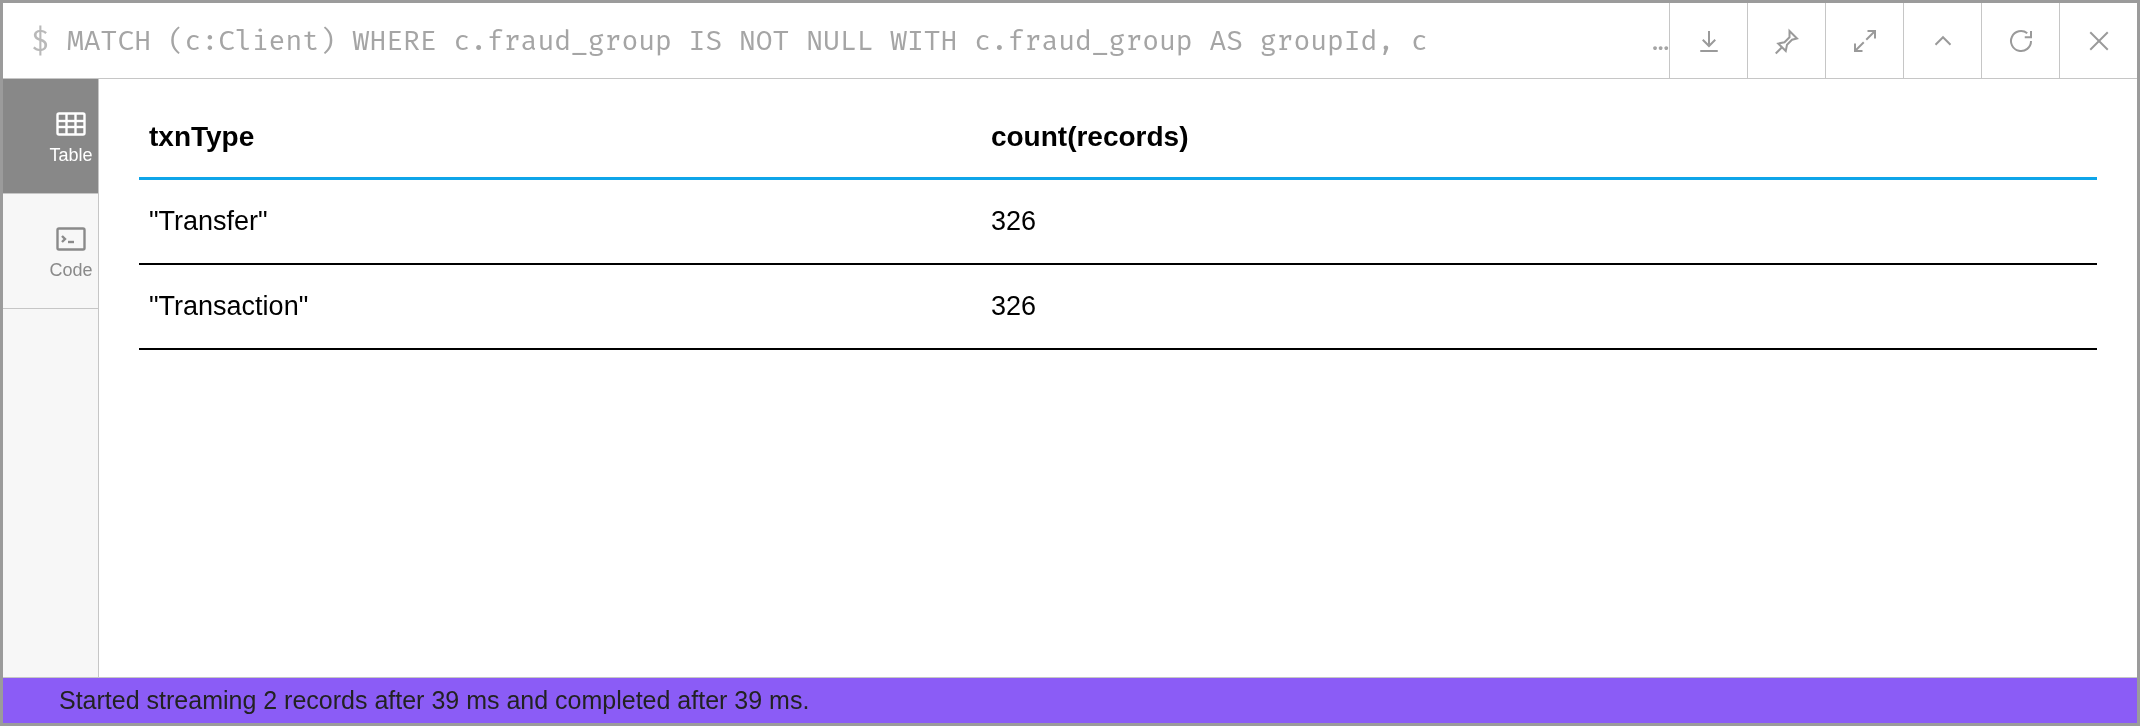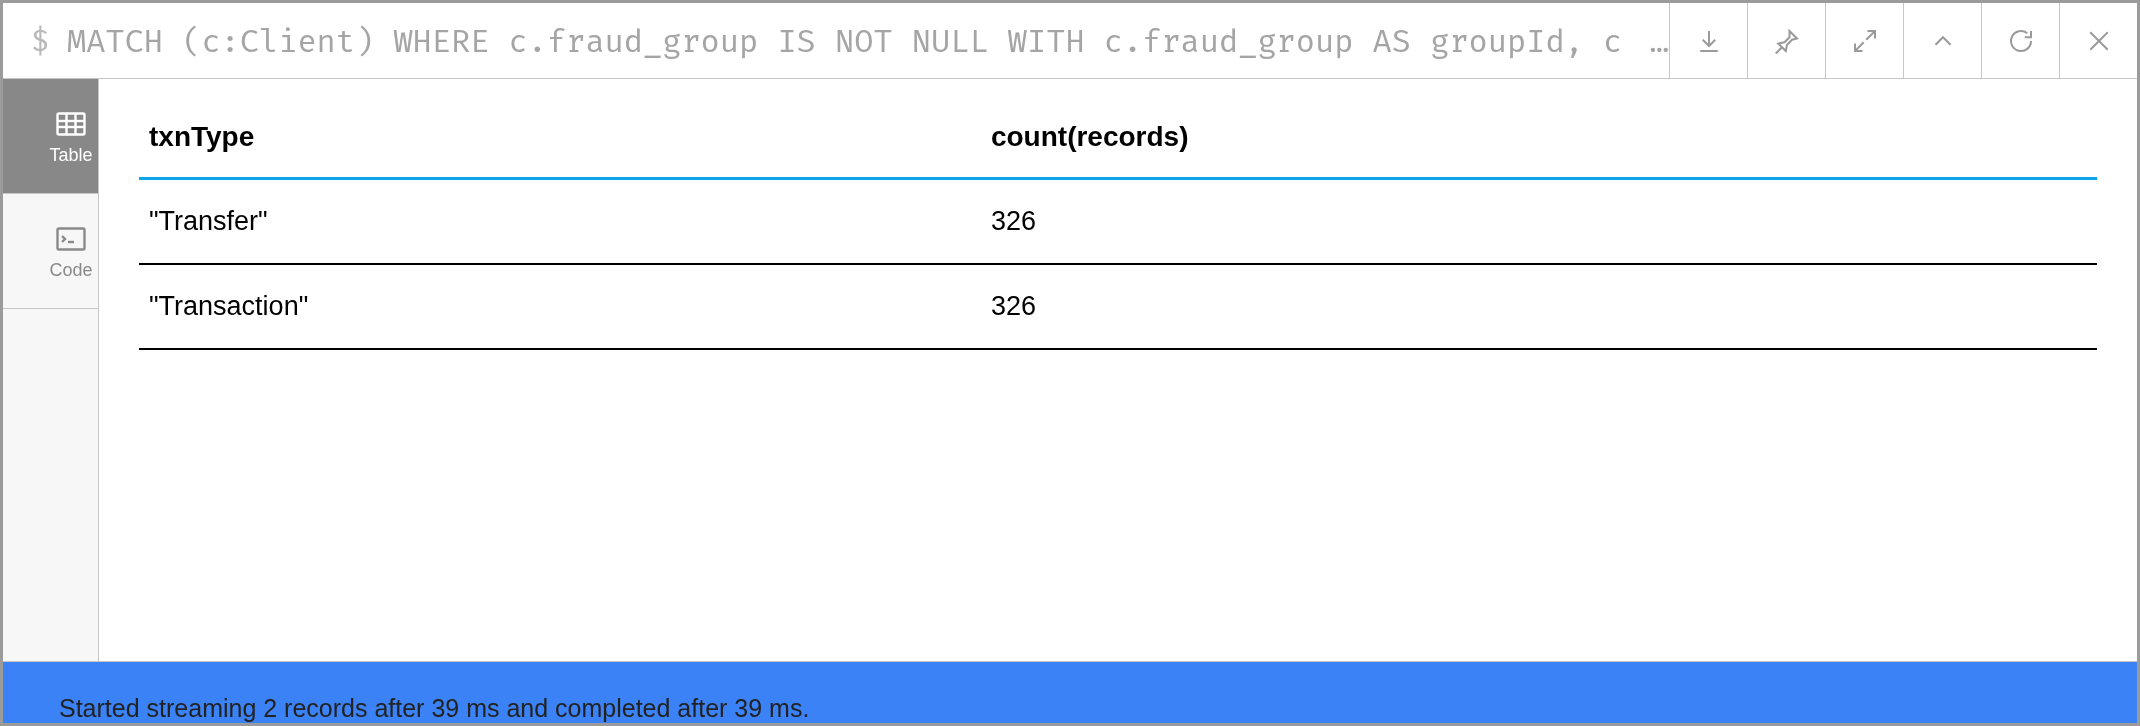--- a/index.html
+++ b/index.html
@@ -1,35 +1,35 @@
 <!DOCTYPE html>
 <html><head>
 <meta charset="utf-8">
 <style>
   * { box-sizing: border-box; margin: 0; padding: 0; }
   html, body { width: 2140px; height: 726px; font-family: -apple-system, BlinkMacSystemFont, "Segoe UI", Helvetica, Arial, sans-serif; background: #f4f4f4; }
   .frame { width: 2140px; height: 726px; border: 3px solid #9b9b9b; background: #fff; display: flex; flex-direction: column; }
   .query-bar { display: flex; align-items: stretch; height: 76px; border-bottom: 1px solid #c6c6c6; }
   .prompt { display: flex; align-items: center; padding: 0 18px 0 28px; color: #b9b9b9; font-family: "Fira Mono","Menlo","Consolas",monospace; font-size: 30px; }
-  .query-text { flex: 1; display: flex; align-items: center; font-family: "Fira Mono","Menlo","Consolas",monospace; font-size: 32px; color: #a5a5a5; white-space: nowrap; overflow: hidden; position: relative; }
+  .query-text { flex: 1; display: flex; align-items: center; font-family: "Fira Mono","Menlo","Consolas",monospace; font-size: 28px; color: #a5a5a5; white-space: nowrap; overflow: hidden; position: relative; }
   .query-text::after { content: "…"; position: absolute; right: 0; background: #fff; padding-left: 6px; color: #a5a5a5; }
   .toolbar { display: flex; }
   .toolbar-btn { width: 78px; border-left: 1px solid #c6c6c6; display: flex; align-items: center; justify-content: center; color: #8f8f8f; background: #fff; cursor: pointer; }
   .toolbar-btn svg { width: 30px; height: 30px; stroke: #9a9a9a; stroke-width: 1.6; fill: none; }
   .body-area { flex: 1; display: flex; min-height: 0; }
   .view-tabs { width: 96px; background: #f7f7f7; border-right: 1px solid #c6c6c6; display: flex; flex-direction: column; }
   .view-tab { height: 115px; display: flex; flex-direction: column; align-items: center; justify-content: center; gap: 3px; border-bottom: 1px solid #c6c6c6; color: #8a8a8a; font-size: 18px; cursor: pointer; padding-left: 41px; }
   .view-tab.active { background: #888; color: #fff; }
   .view-tab svg { width: 36px; height: 36px; stroke: currentColor; stroke-width: 1.6; fill: none; }
   .view-tab.active svg { stroke: #fff; }
   .result-area { flex: 1; padding: 28px 40px 0 40px; overflow: hidden; background: #fff; }
   table.result { width: 100%; border-collapse: collapse; font-size: 28px; }
   table.result th { text-align: left; font-weight: 700; padding: 14px 10px 24px 10px; border-bottom: 3px solid #0ea5e9; }
   table.result td { padding: 26px 10px; border-bottom: 2px solid #000; font-size: 27px; }
-  .status-bar { height: 62px; border-top: 1px solid #c6c6c6; display: flex; align-items: flex-end; padding: 0 56px; font-size: 25px; color: #222; background: #3b82f6; }
+  .status-bar { height: 46px; border-top: 1px solid #c6c6c6; display: flex; align-items: center; padding: 0 56px; font-size: 25px; color: #222; background: #8b5cf6; }
 </style>
 </head>
 <body>
 
 <div class="frame">
 
   <div class="query-bar">
     <div class="prompt">$</div>
     <div class="query-text">MATCH (c:Client) WHERE c.fraud_group IS NOT NULL WITH c.fraud_group AS groupId, c</div>
     <div class="toolbar">

